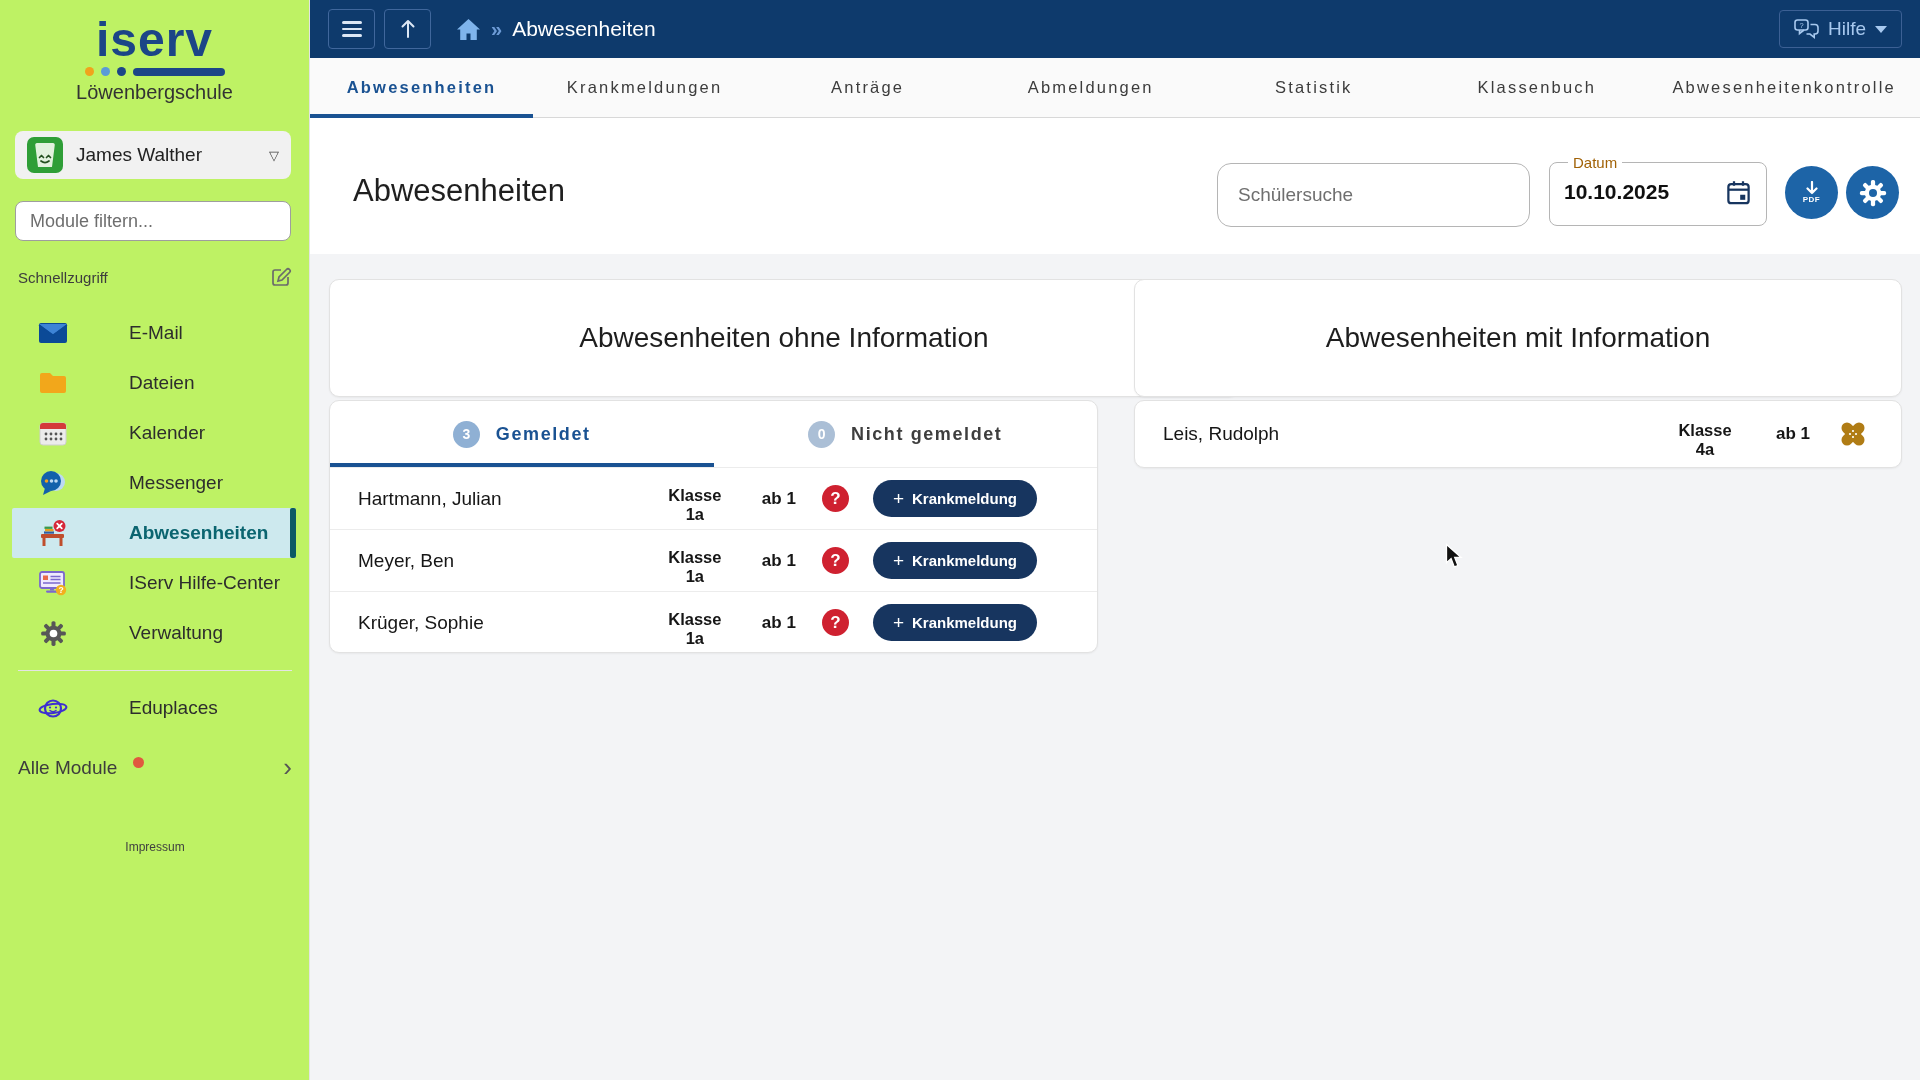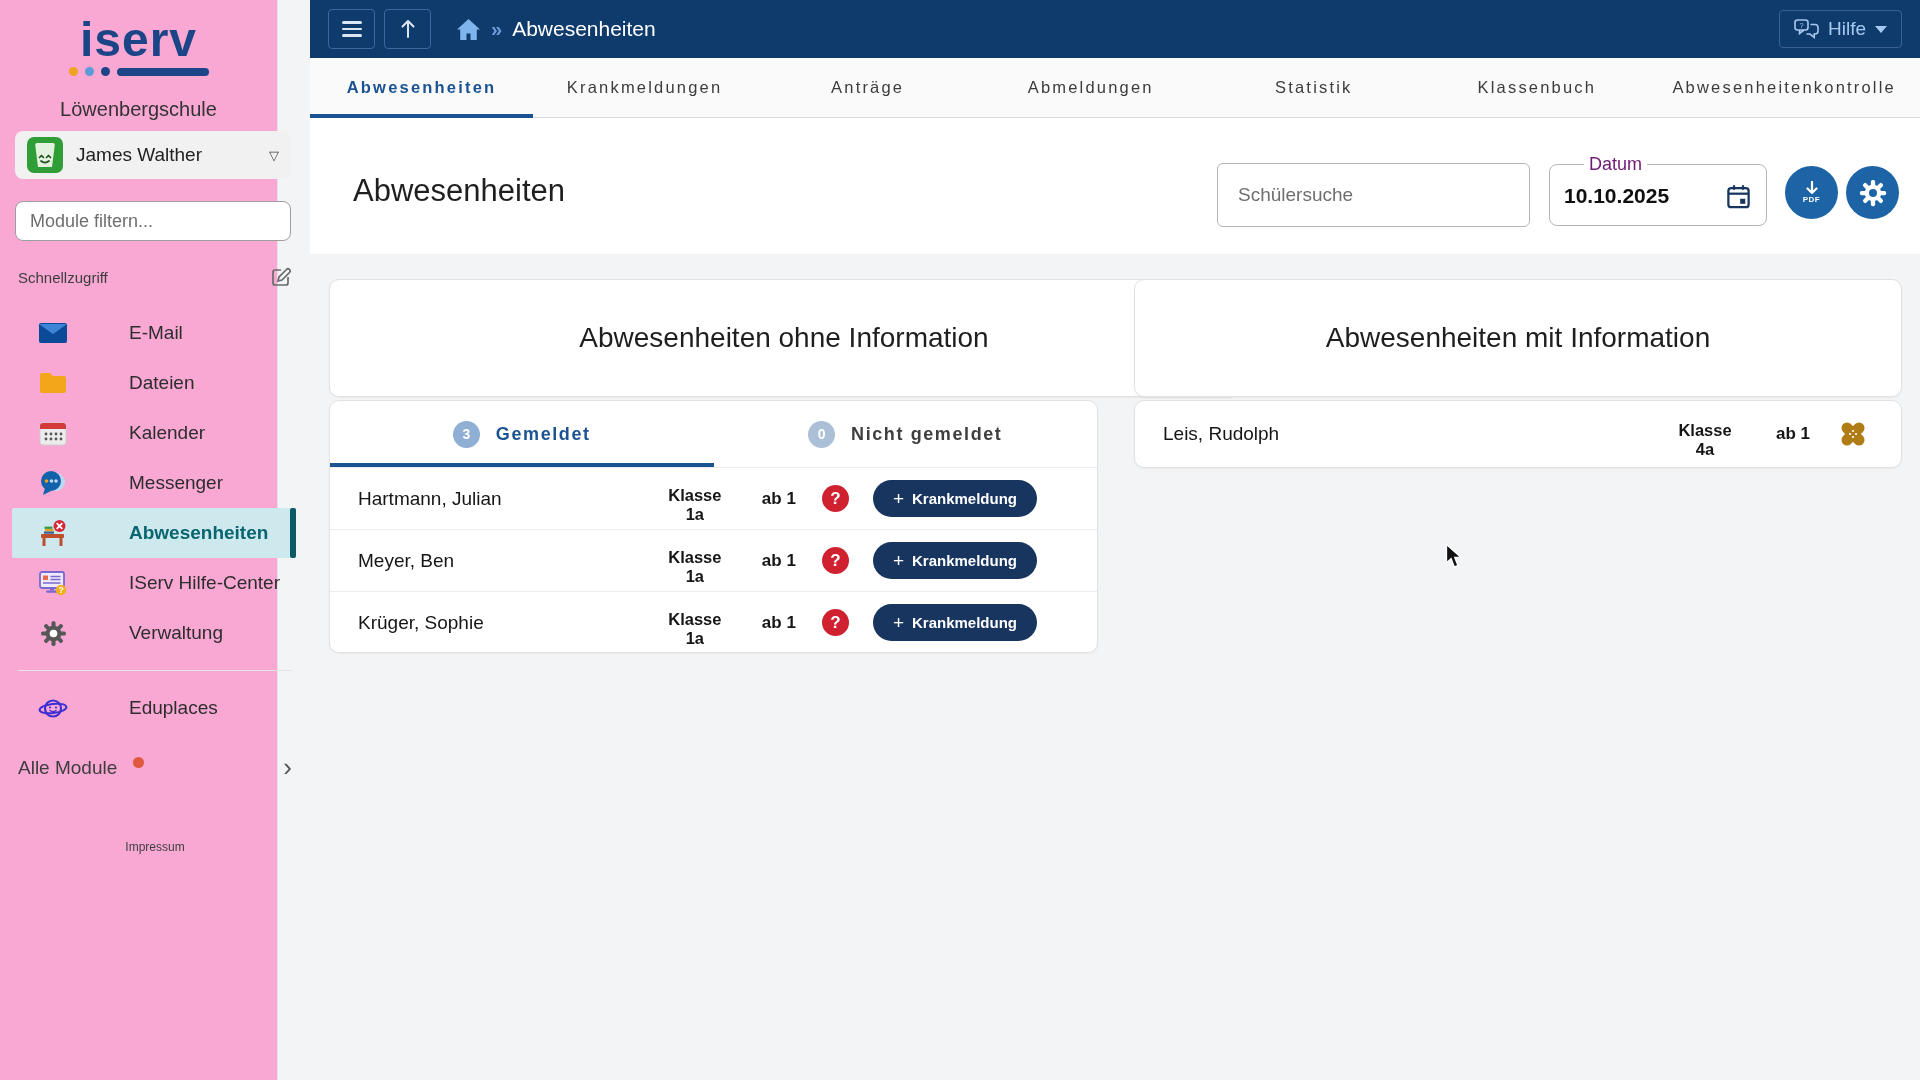--- a/index.html
+++ b/index.html
@@ -1,27 +1,27 @@
 <!DOCTYPE html>
 <html><head>
 <meta charset="utf-8">
 <style>
   * { box-sizing: border-box; }
   body {
     margin: 0; width: 1920px; height: 1080px; overflow: hidden; position: relative;
     font-family: "Liberation Sans", sans-serif; background: #f3f4f6; color: #222;
   }
   
-  .sidebar { position: absolute; left: 0; top: 0; width: 278px; height: 1080px; background: #f9a8d4; border-right: 1px solid #e3e3e3; z-index: 5; }
+  .sidebar { position: absolute; left: 0; top: 0; width: 310px; height: 1080px; background: #bef264; border-right: 1px solid #e3e3e3; z-index: 5; }
   .logo-wrap { margin-top: 16px; text-align: center; }
   .logo-text { font-size: 48px; font-weight: 700; color: #1c4587; letter-spacing: 1px; line-height: 1; }
   .logo-under { display: flex; align-items: center; justify-content: center; gap: 7px; margin-top: 3px; }
   .logo-dot { width: 9px; height: 9px; border-radius: 50%; }
   .logo-bar { width: 92px; height: 8px; border-radius: 4px; background: #1c4587; }
-  .school { font-size: 20px; color: #333; margin-top: 22px; text-align: center; }
+  .school { font-size: 20px; color: #333; margin-top: 5px; text-align: center; }
   .user-card { position: absolute; left: 15px; top: 131px; width: 276px; height: 48px; background: #f1f1f1; border-radius: 8px; display: flex; align-items: center; padding: 0 12px; gap: 13px; cursor: pointer; }
   .user-name { flex: 1; font-size: 19px; color: #222; }
   .user-caret { font-size: 13px; color: #444; }
   .filter-input { position: absolute; left: 15px; top: 201px; width: 276px; height: 40px; border: 1px solid #9e9e9e; border-radius: 8px; padding: 0 14px; font-size: 18px; color: #333; font-family: inherit; background: #fff; outline: none; }
   .filter-input::placeholder { color: #6e6e6e; }
   .qa-row { position: absolute; left: 18px; top: 266px; width: 274px; display: flex; justify-content: space-between; align-items: center; }
   .qa-label { font-size: 15px; color: #3d3d3d; }
   .nav { position: absolute; left: 0; top: 308px; width: 310px; }
   .nav-item { height: 50px; display: flex; align-items: center; gap: 18px; position: relative; cursor: pointer; margin: 0 14px 0 12px; padding-left: 26px; border-radius: 2px; }
   .nav-item .ico { width: 30px; height: 30px; flex: none; display: flex; align-items: center; justify-content: center; }
@@ -46,24 +46,24 @@
   .help-btn { margin-left: auto; height: 38px; border: 1px solid #3c6094; border-radius: 4px; display: flex; align-items: center; gap: 9px; padding: 0 14px; color: #a8c9ef; font-size: 19px; cursor: pointer; background: transparent; font-family: inherit; }
   .help-caret { width: 0; height: 0; border-left: 6px solid transparent; border-right: 6px solid transparent; border-top: 7px solid #a8c9ef; }
   
   .tabbar { position: absolute; left: 310px; top: 58px; width: 1610px; height: 60px; background: #fafafa; border-bottom: 1px solid #d8d8d8; display: flex; }
   .tab { flex: 1 1 0; min-width: max-content; display: flex; align-items: center; justify-content: center; font-size: 16.5px; letter-spacing: 2.2px; color: #3c3c3c; font-weight: 500; position: relative; cursor: pointer; white-space: nowrap; padding: 0 24px; }
   .tab.active { color: #1a5292; font-weight: 700; }
   .tab.active::after { content: ""; position: absolute; left: 0; right: 0; bottom: -1px; height: 4px; background: #1a5292; }
   
   .header-band { position: absolute; left: 310px; top: 118px; width: 1610px; height: 136px; background: #fff; }
   .page-title { position: absolute; left: 43px; top: 55px; font-size: 31px; color: #1f1f1f; font-weight: 400; }
-  .search-input { position: absolute; left: 907px; top: 45px; width: 313px; height: 64px; border: 1px solid #b5b5b5; border-radius: 6px; padding: 0 20px; font-size: 19px; font-family: inherit; color: #333; outline: none; }
+  .search-input { position: absolute; left: 907px; top: 45px; width: 313px; height: 64px; border: 1px solid #b5b5b5; border-radius: 14px; padding: 0 20px; font-size: 19px; font-family: inherit; color: #333; outline: none; }
   .search-input::placeholder { color: #6f6f6f; }
   .datum { position: absolute; left: 1239px; top: 36px; width: 218px; height: 72px; border: 1px solid #b5b5b5; border-radius: 8px; margin: 0; padding: 2px 14px 0 14px; background: #fff; cursor: pointer; }
-  .datum legend { font-size: 18px; color: #701a75; padding: 0 5px; margin-left: 20px; }
+  .datum legend { font-size: 15px; color: #a16207; padding: 0 5px; margin-left: 4px; }
   .datum-inner { display: flex; align-items: center; justify-content: space-between; height: 38px; gap: 46px; }
   .datum-value { font-size: 21px; font-weight: 700; color: #101010; }
   .circle-btn { position: absolute; width: 53px; height: 53px; border-radius: 50%; background: #1d64a7; border: none; display: flex; flex-direction: column; align-items: center; justify-content: center; cursor: pointer; gap: 0; }
   .pdf-btn { left: 1475px; top: 48px; }
   .gear-btn { left: 1536px; top: 48px; }
   .pdf-text { font-size: 8px; color: #fff; font-weight: 700; letter-spacing: 0.5px; margin-top: -2px; }
   
   .content { position: absolute; left: 310px; top: 254px; width: 1610px; height: 826px; background: #f3f4f6; }
   .card { position: absolute; background: #fff; border: 1px solid #e2e2e2; border-radius: 10px; box-shadow: 0 1px 2px rgba(0,0,0,.05); }
   .card-a1 { left: 19px; top: 25px; width: 910px; height: 118px; display: flex; align-items: center; justify-content: center; }

